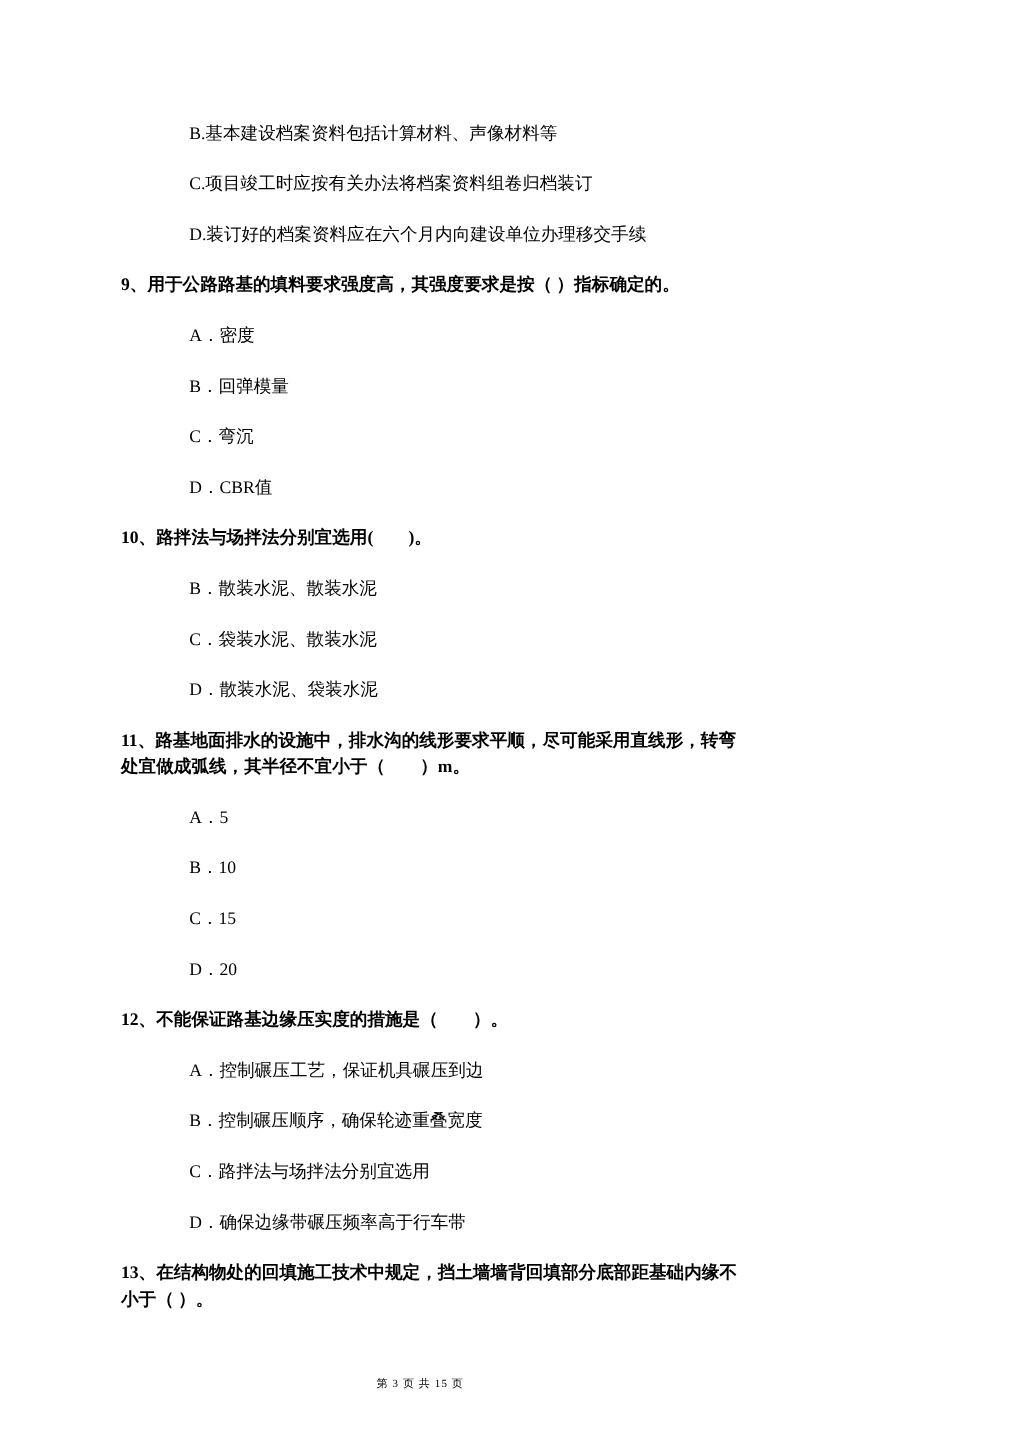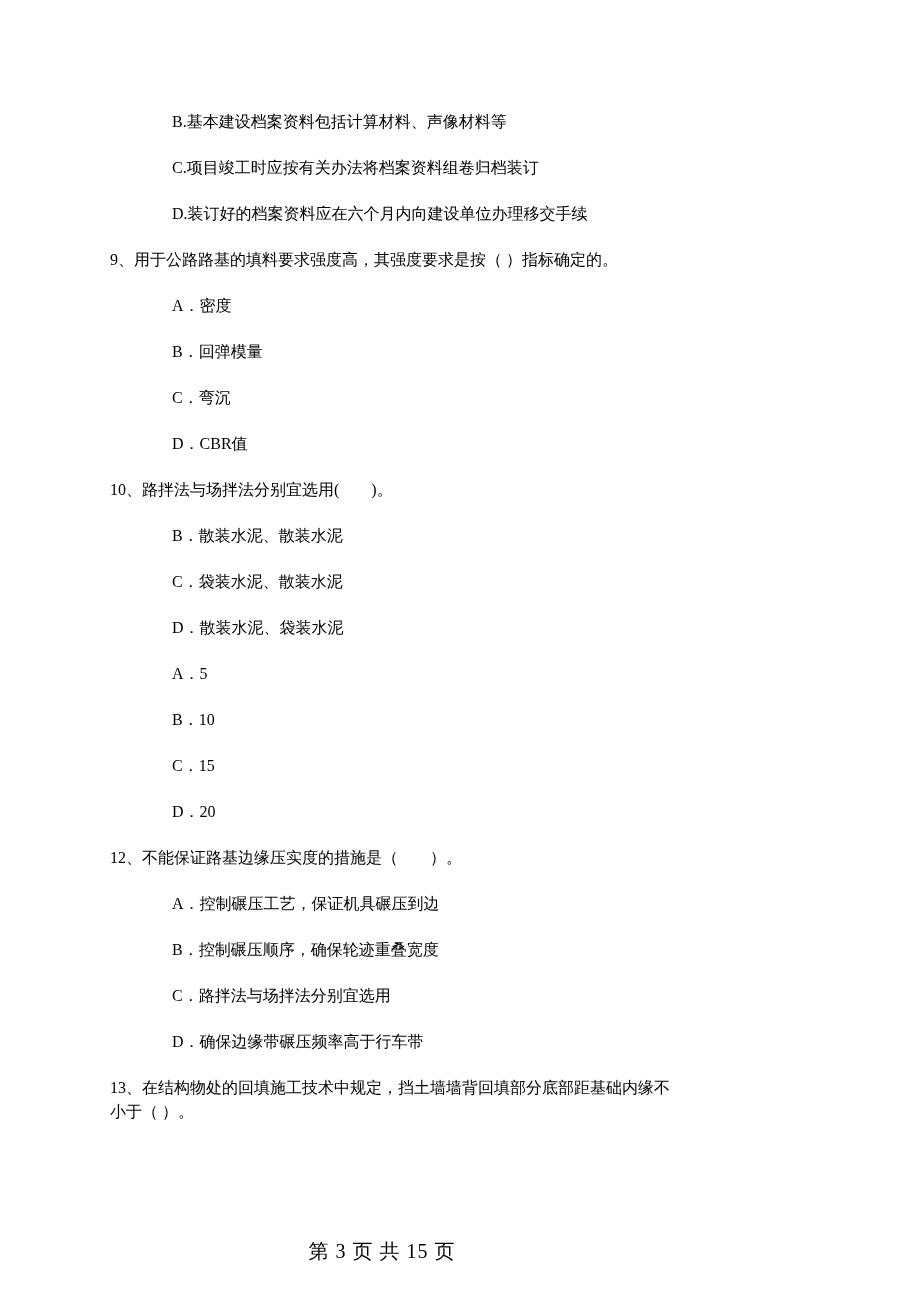--- a/index.html
+++ b/index.html
@@ -16,28 +16,29 @@
     min-height: 1302px;
     box-sizing: border-box;
     padding: 110px 110px 40px 110px;
     position: relative;
   }
   .q-option {
     margin: 0 0 22px 62px;
   }
   .q-stem {
     margin: 0 0 22px 0;
+    font-weight: bold;
   }
   .footer {
     position: absolute;
     bottom: 36px;
     left: 0;
     right: 16px;
     text-align: center;
-    font-size: 20px;
+    font-size: 10px;
     letter-spacing: 1px;
   }
 </style>
 </head>
 <body>
 
 <div class="page">
 
   <p class="q-option">B.基本建设档案资料包括计算材料、声像材料等</p>
   <p class="q-option">C.项目竣工时应按有关办法将档案资料组卷归档装订</p>
@@ -47,20 +48,21 @@
   <p class="q-option">A．密度</p>
   <p class="q-option">B．回弹模量</p>
   <p class="q-option">C．弯沉</p>
   <p class="q-option">D．CBR值</p>
 
   <p class="q-stem">10、路拌法与场拌法分别宜选用(　　)。</p>
   <p class="q-option">B．散装水泥、散装水泥</p>
   <p class="q-option">C．袋装水泥、散装水泥</p>
   <p class="q-option">D．散装水泥、袋装水泥</p>
 
+  <p class="q-stem">11、路基地面排水的设施中，排水沟的线形要求平顺，尽可能采用直线形，转弯处宜做成弧线，其半径不宜小于（　　）m。</p>
   <p class="q-option">A．5</p>
   <p class="q-option">B．10</p>
   <p class="q-option">C．15</p>
   <p class="q-option">D．20</p>
 
   <p class="q-stem">12、不能保证路基边缘压实度的措施是（　　）。</p>
   <p class="q-option">A．控制碾压工艺，保证机具碾压到边</p>
   <p class="q-option">B．控制碾压顺序，确保轮迹重叠宽度</p>
   <p class="q-option">C．路拌法与场拌法分别宜选用</p>
   <p class="q-option">D．确保边缘带碾压频率高于行车带</p>

